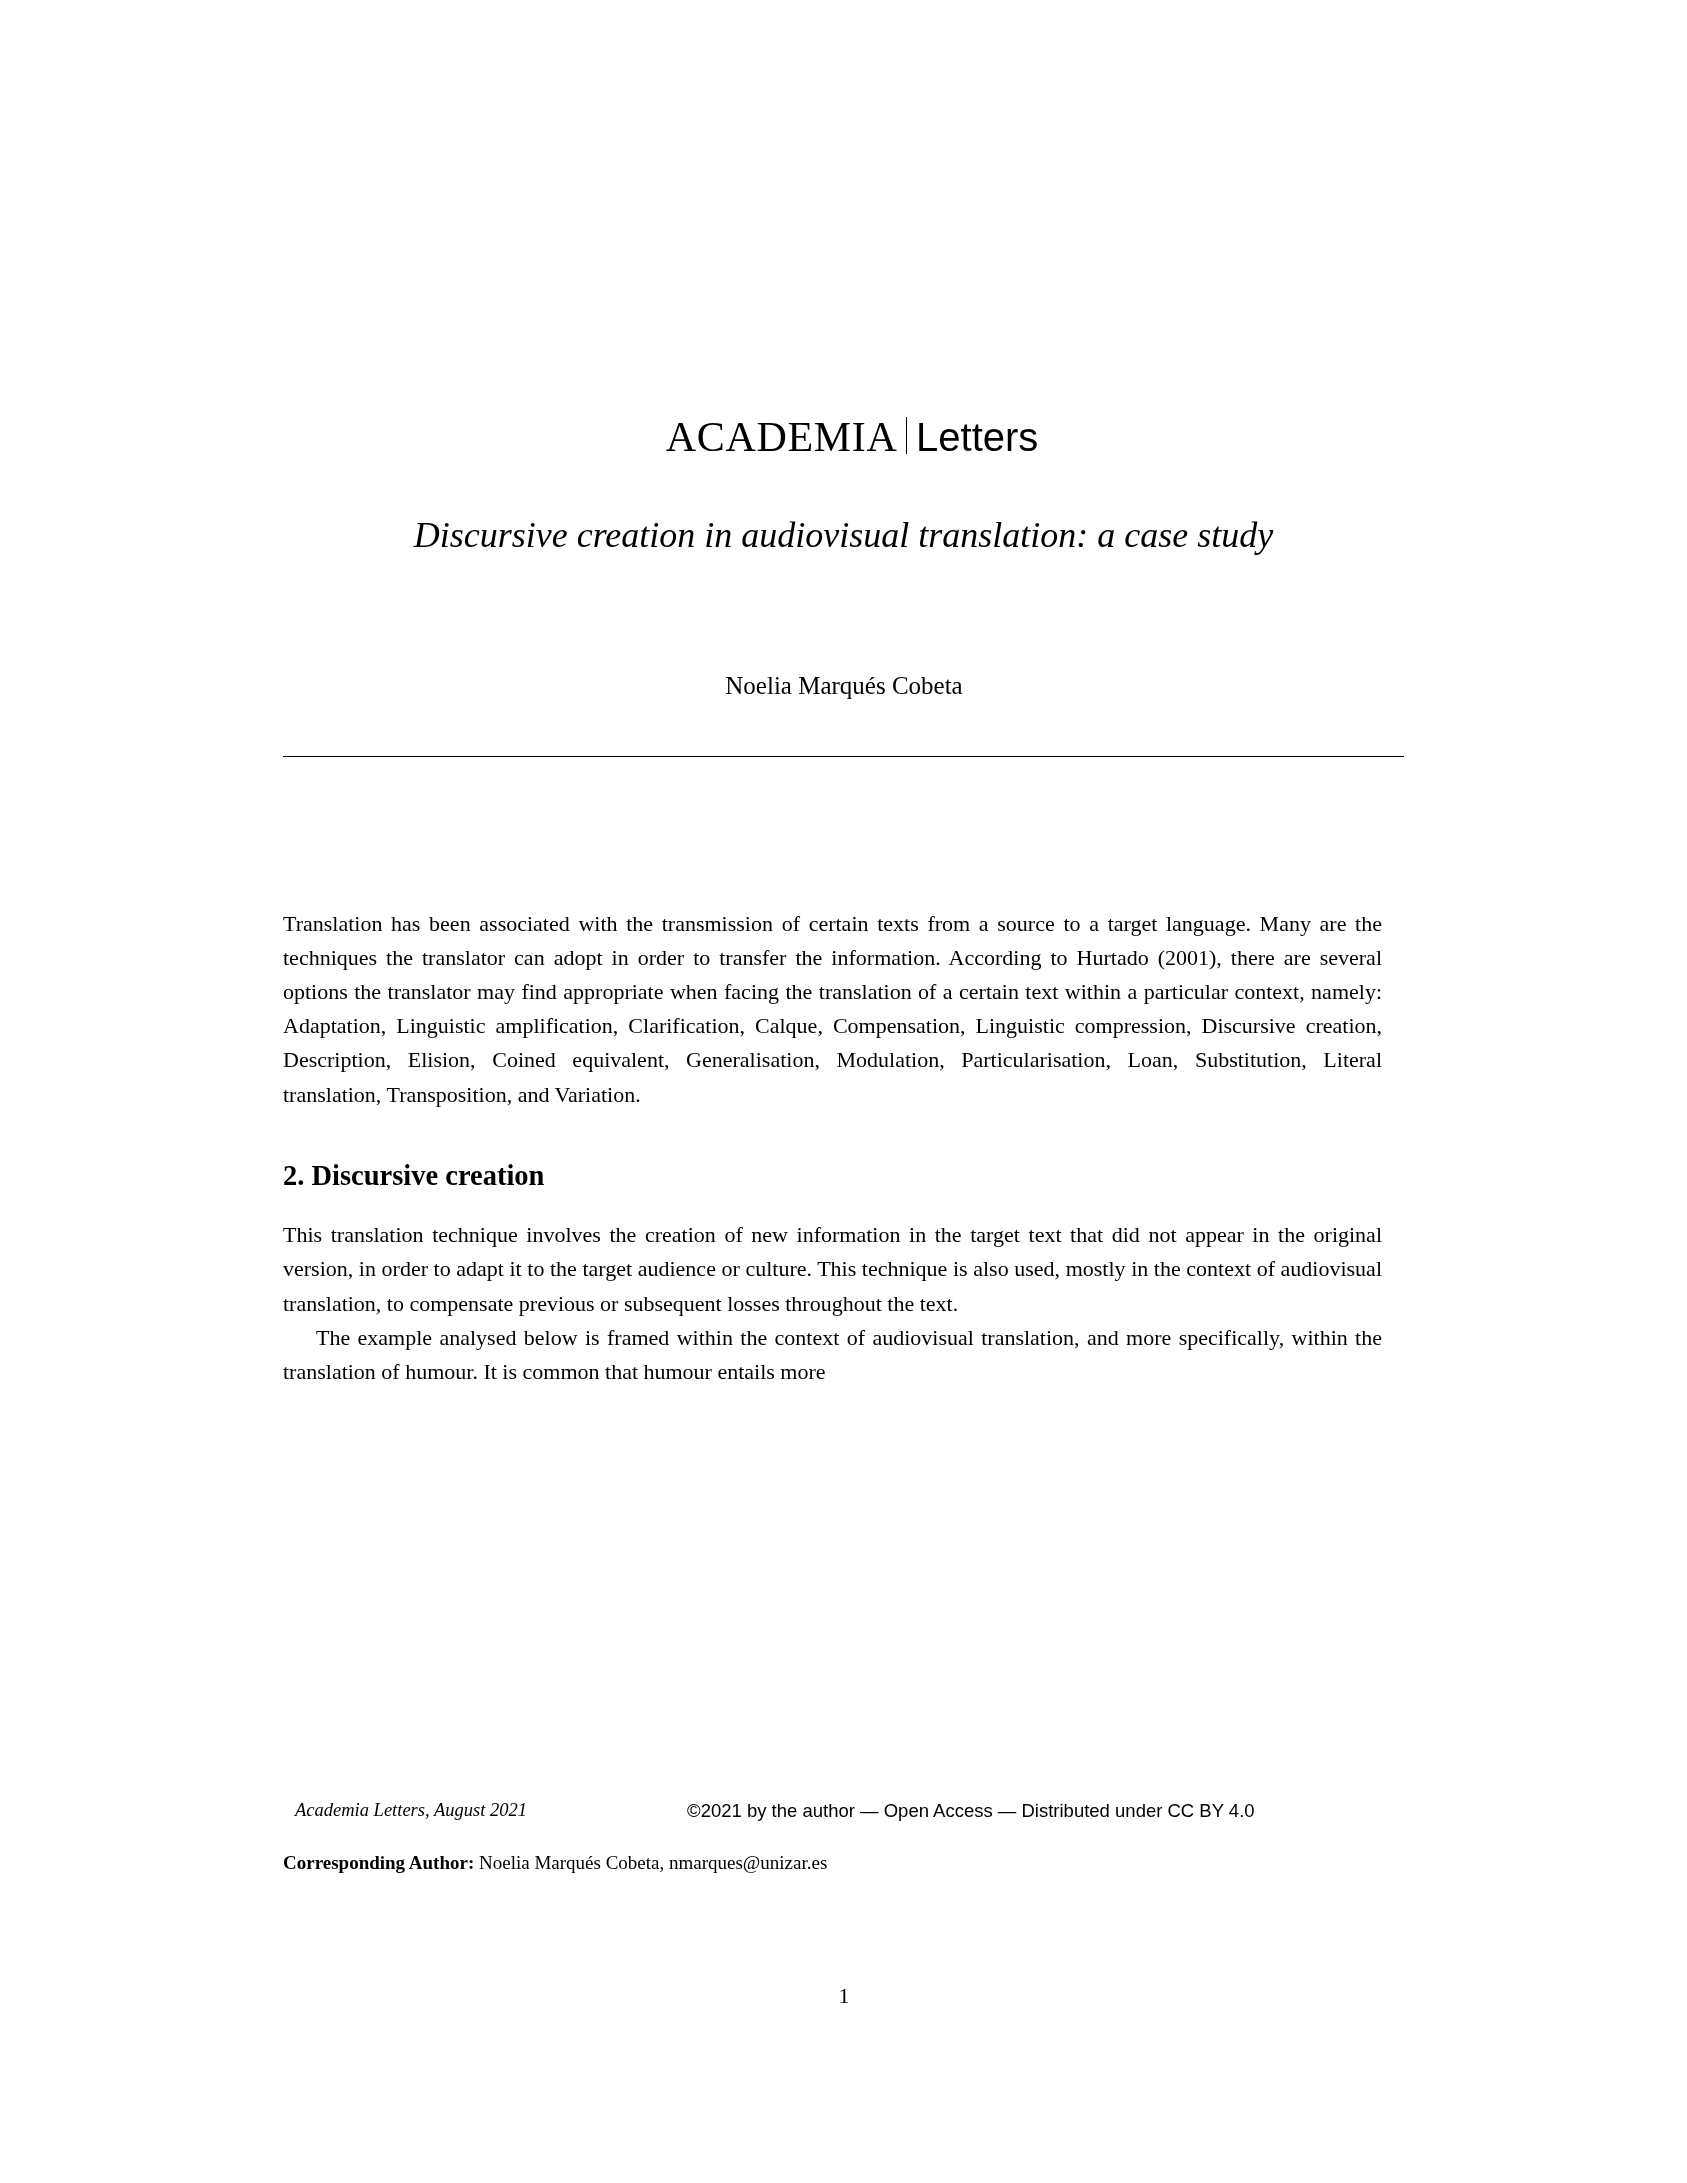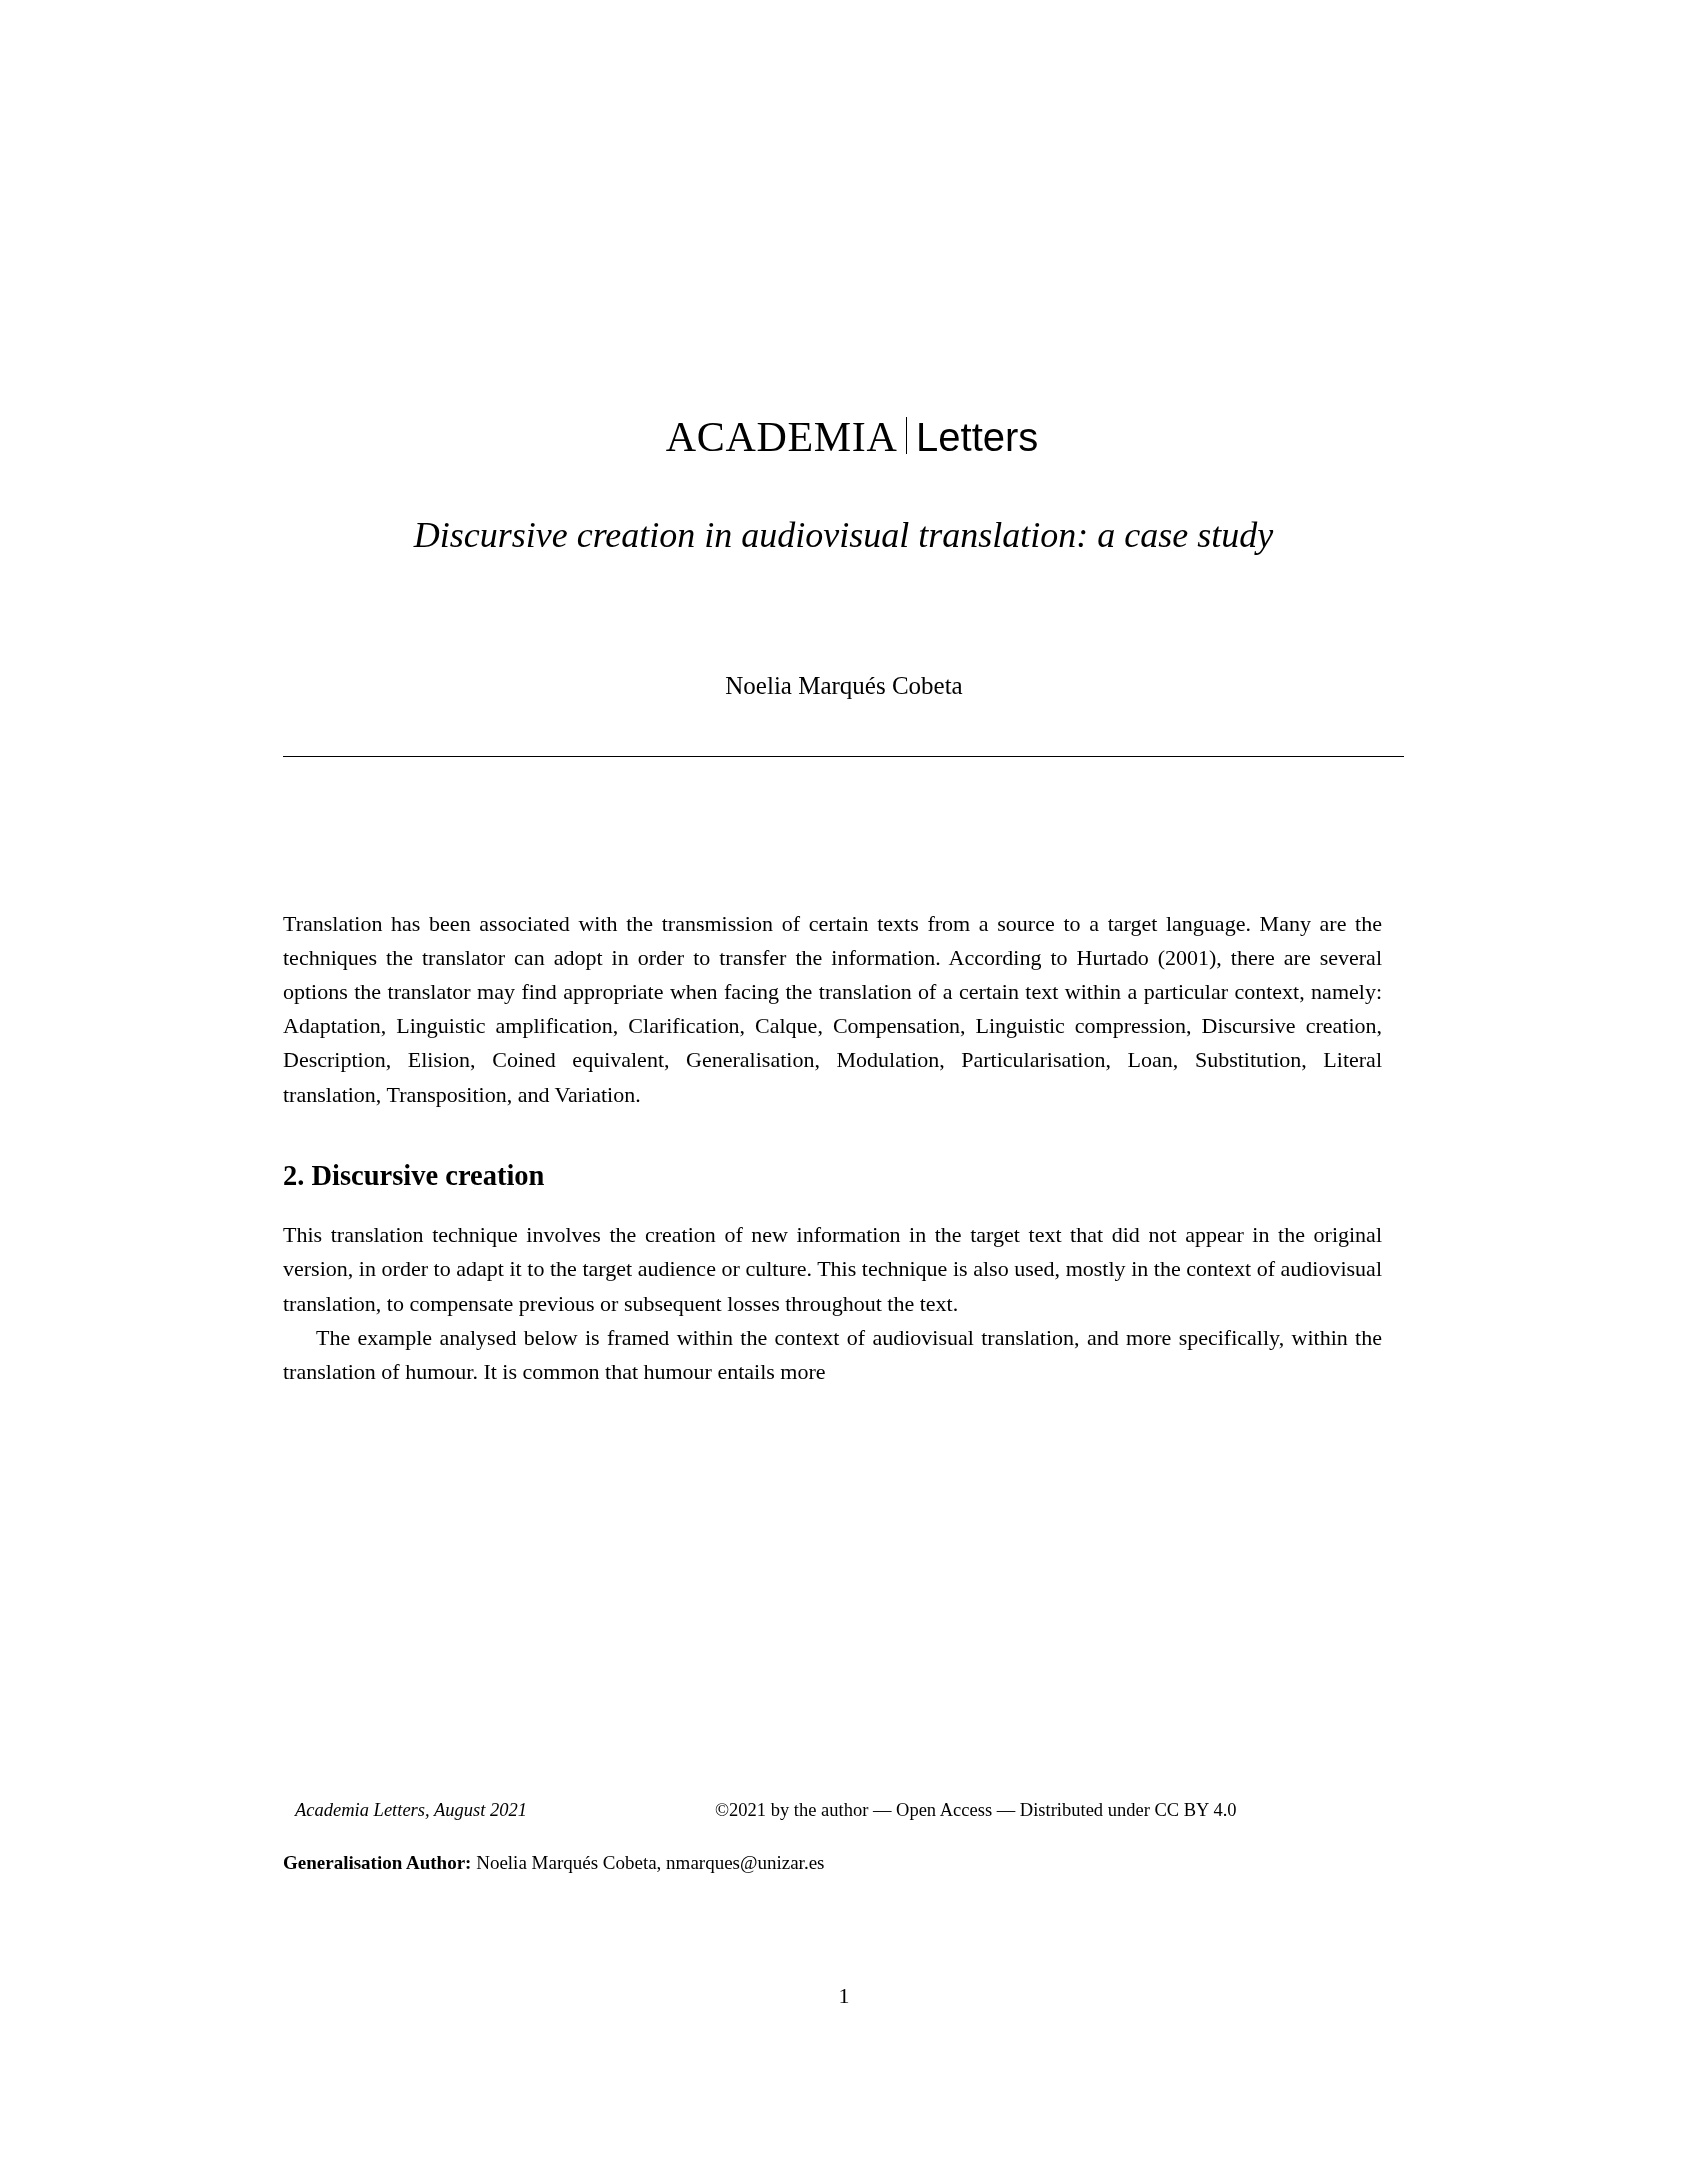--- a/index.html
+++ b/index.html
@@ -131,23 +131,23 @@
   }
   .footer-journal {
     position: absolute;
     left: 12px;
     top: 0;
     font-style: italic;
     font-family: "Liberation Serif", "DejaVu Serif", serif;
   }
   .footer-license {
     position: absolute;
-    left: 432px;
+    left: 404px;
     top: 0;
-    font-family: Liberation Serif, serif;
+    font-family: Liberation Sans, sans-serif;
   }
   .footer-meta {
     margin-top: 20px;
     font-size: 19px;
     line-height: 1.42;
     font-family: "Liberation Serif", "DejaVu Serif", serif;
   }
   .footer-meta .lbl { font-weight: bold; }
   .footer-meta .ital { font-style: italic; }
   .footer-meta .row { display: block; }
@@ -191,21 +191,21 @@
 
   </div>
 
   <div class="footer">
     <div class="footer-line1">
       <span class="footer-journal">Academia Letters, August 2021</span>
       <span class="footer-license">©2021 by the author — Open Access — Distributed under CC BY 4.0</span>
     </div>
     <div class="footer-meta">
       <span class="row">
-        <span class="lbl">Generalisation Author:</span>
+        <span class="lbl">Corresponding Author:</span>
         <span>Noelia Marqués Cobeta, nmarques@unizar.es</span>
       </span>
     </div>
   </div>
 
   <div class="page-number">1</div>
 
 </div>
 
 

